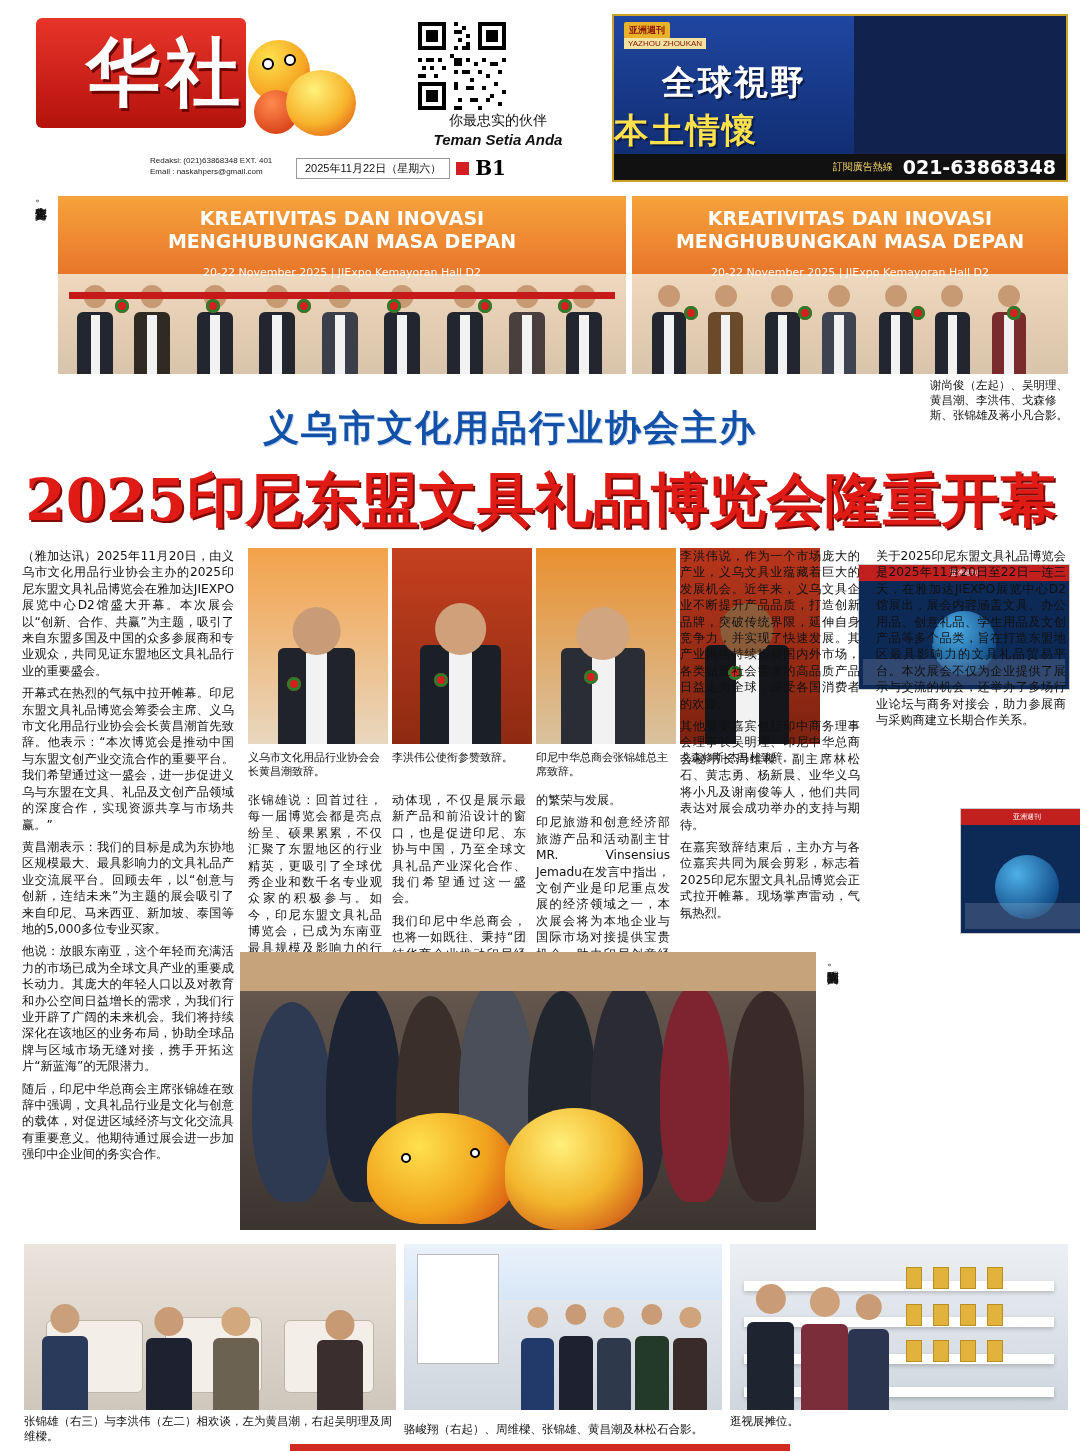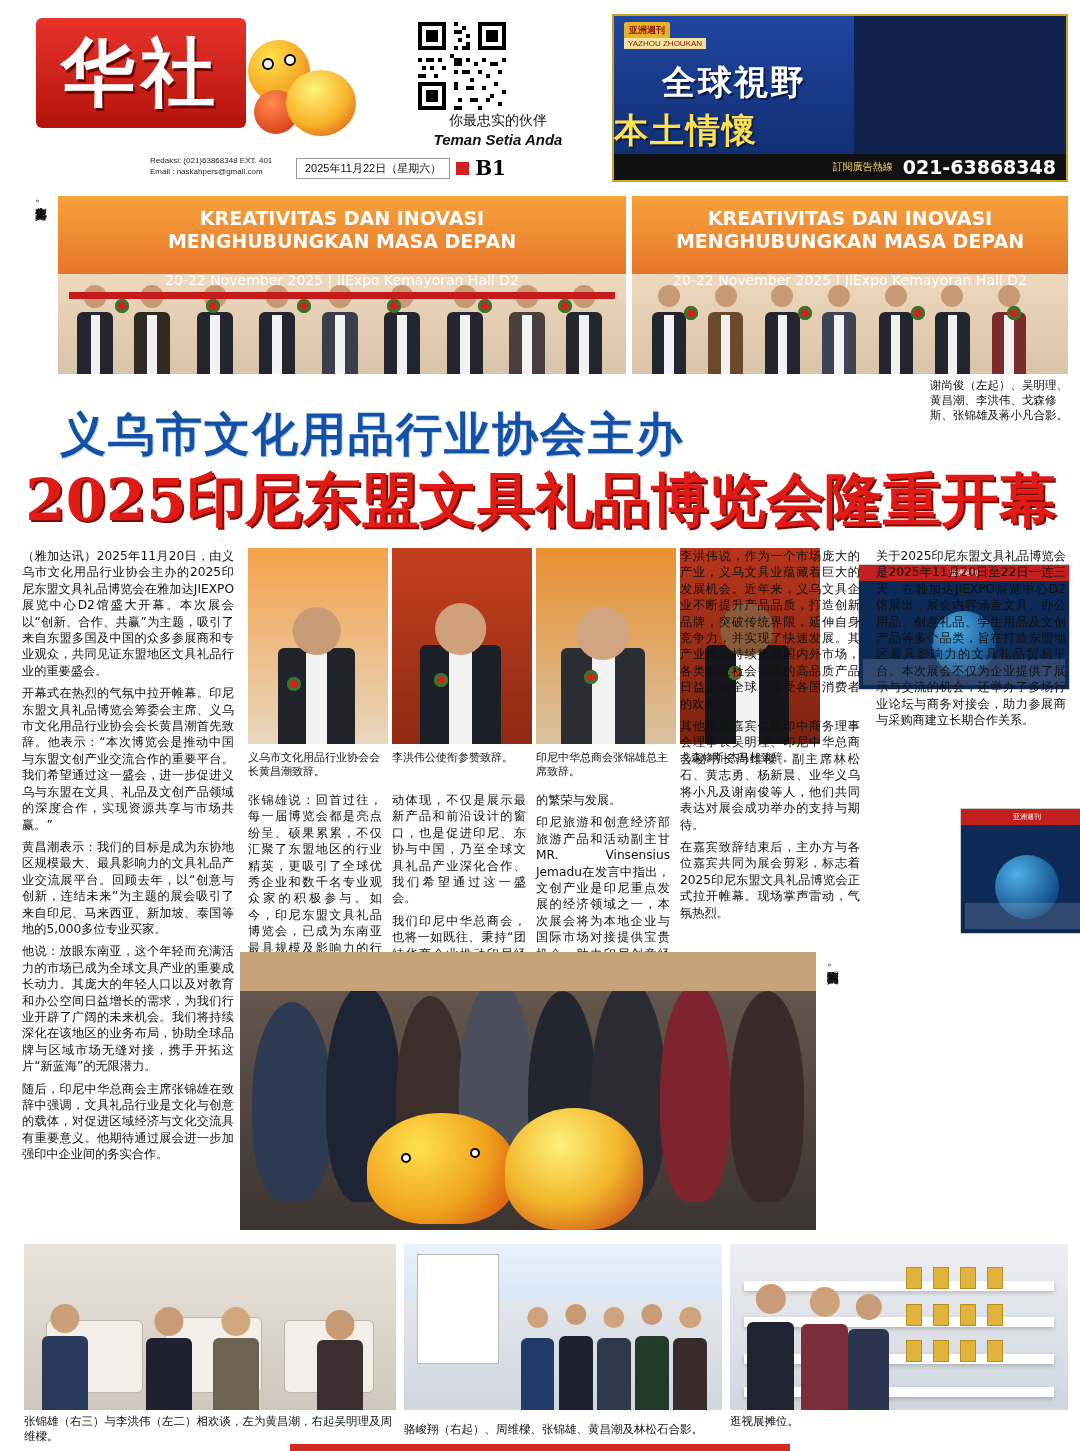--- a/index.html
+++ b/index.html
@@ -14,21 +14,21 @@
   .page { position:relative; width:1080px; height:1451px; background:#fff; }
 
   
   .masthead { position:absolute; left:0; top:0; width:1080px; height:190px; background:#fff; }
   .logo-block { position:absolute; left:8px; top:6px; width:380px; height:178px; }
   .logo-huashe {
     position:absolute; left:28px; top:12px; width:210px; height:110px;
     background:linear-gradient(180deg,#e8342a,#b4120c);
     border-radius:6px;
     color:#fff; font-family:"DejaVu Serif", serif; font-weight:bold;
-    font-size:74px; line-height:108px; text-align:center;
+    font-size:74px; line-height:108px; text-align:right;
     letter-spacing:6px;
     text-shadow:2px 3px 0 #6b0502;
   }
   .lion {
     position:absolute; left:232px; top:18px; width:126px; height:120px;
   }
   .lion .l1 { position:absolute; left:8px; top:16px; width:62px; height:62px; border-radius:50%;
     background:radial-gradient(circle at 35% 30%, #ffe14d, #f5a623 60%, #e0460f); }
   .lion .l2 { position:absolute; left:46px; top:46px; width:70px; height:66px; border-radius:50%;
     background:radial-gradient(circle at 40% 30%, #fff27a, #f7b32b 55%, #d93f12); }
@@ -96,22 +96,22 @@
   .photo { position:absolute; overflow:hidden; background:#d9d9d9; }
   .cap { font-size:11.5px; line-height:15px; color:#111; }
 
   .ph-top1 { left:58px; top:196px; width:568px; height:178px; }
   .ph-top2 { left:632px; top:196px; width:436px; height:178px; }
 
   .cap-top2 { position:absolute; left:930px; top:378px; width:138px; }
 
   
   .pre-title {
-    position:absolute; left:60px; top:404px; width:900px; text-align:left;
-    font-family:"DejaVu Serif", serif; font-weight:bold; font-size:46px; color:#1351a8;
+    position:absolute; left:60px; top:404px; width:900px; text-align:center;
+    font-family:"DejaVu Serif", serif; font-weight:bold; font-size:36px; color:#1351a8;
     letter-spacing:2px; text-shadow:1px 1px 0 #bcd2ee;
   }
   .main-title {
     position:absolute; left:18px; top:462px; width:1046px; text-align:center;
     font-family:"DejaVu Serif", serif; font-weight:bold; font-size:58px; color:#e01a14;
     letter-spacing:0px; text-shadow:2px 2px 0 #7d0a06;
     white-space:nowrap;
   }
 
   
@@ -148,21 +148,21 @@
 
   
   .stage {
     position:absolute; inset:0;
     background:linear-gradient(180deg,#f3e7d4 0%,#efd9bf 42%,#d8c4aa 100%);
   }
   .stage .wall { position:absolute; left:0; top:0; right:0; height:44%;
     background:linear-gradient(180deg,#f6a23c,#e8762a); }
   .stage .hdrtxt { position:absolute; left:4%; top:6%; right:4%; color:#fff; font-weight:bold;
     font-size:19px; line-height:23px; text-align:center; font-family:"DejaVu Sans", sans-serif;}
-  .stage .hdrtxt small { display:block; font-size:14px; font-weight:normal; opacity:.95; margin-top:16px;}
+  .stage .hdrtxt small { display:block; font-size:11px; font-weight:normal; opacity:.95; margin-top:8px;}
   .people { position:absolute; left:0; right:0; bottom:0; height:58%; }
   .person { position:absolute; bottom:0; width:7.2%; height:86%; }
   .person .head { position:absolute; left:50%; top:0; transform:translateX(-50%); width:56%; padding-bottom:56%;
       border-radius:50%; background:#c89a74; }
   .person .body { position:absolute; left:6%; right:6%; top:30%; bottom:0; background:#23262e; border-radius:6px 6px 0 0;}
   .person .shirt { position:absolute; left:38%; width:24%; top:34%; bottom:0; background:#f2f2f2;}
   .ribbon { position:absolute; left:2%; right:2%; top:54%; height:7px; background:#c61a1a; }
   .flower { position:absolute; width:14px; height:14px; border-radius:50%; background:#d61f1f; box-shadow:0 0 0 3px #2a7d2a inset;}
 
   .crowd { position:absolute; inset:0; background:linear-gradient(180deg,#6b5c52,#3b3430); }

